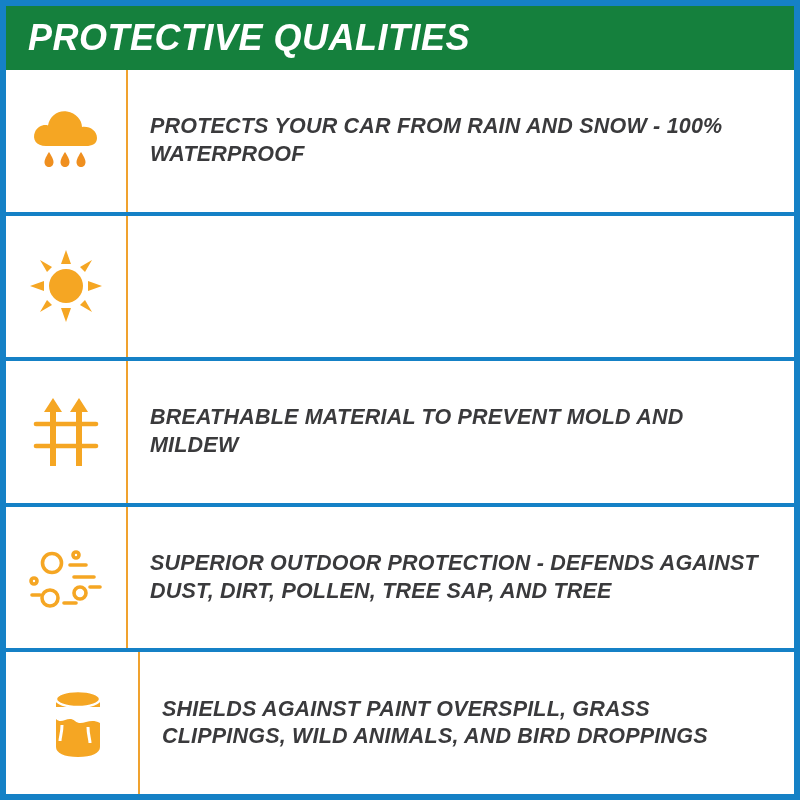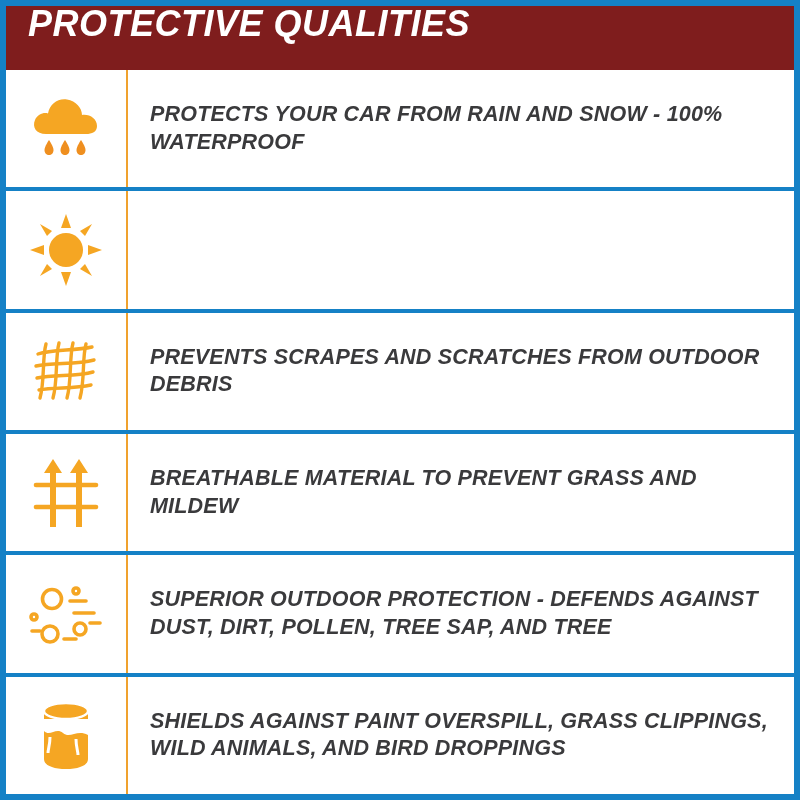--- a/index.html
+++ b/index.html
@@ -11,22 +11,23 @@
   .infographic {
     position:relative;
     width:800px; height:800px;
     background:#ffffff;
     border:6px solid #1581c6;
     overflow:hidden;
   }
   
   .header {
     height:64px;
-    background:#7f1d1d;
+    background:#15803d;
     display:flex;
+    align-items:center;
     padding-left:22px;
   }
   .header-title {
     color:#ffffff;
     font-size:36px;
     font-weight:bold;
     font-style:italic;
     letter-spacing:0.5px;
     line-height:1;
     white-space:nowrap;
@@ -37,21 +38,21 @@
     display:flex;
     flex-direction:column;
   }
   .row {
     flex:1 1 0;
     display:flex;
     align-items:stretch;
     border-bottom:4px solid #1581c6;
     position:relative;
   }
-  .row:last-child { border-bottom:none; }
+  .row:last-child { border-bottom:none;padding-left:12px; }
   .icon-cell {
     width:122px;
     flex:0 0 122px;
     display:flex;
     align-items:center;
     justify-content:center;
     border-right:2px solid #f0a22e;
     position:relative;
   }
   .text-cell {
@@ -110,59 +111,38 @@
               <polygon points="14,14 26,21 21,26"></polygon>
               <polygon points="66,14 59,26 54,21"></polygon>
               <polygon points="14,66 21,54 26,59"></polygon>
               <polygon points="66,66 54,59 59,54"></polygon>
             </g>
           </svg>
         </span>
       </div>
     </div>
 
-    <div class="row">
-      <div class="icon-cell">
-        <span>
-          <svg width="72" height="66" viewBox="0 0 72 66">
-            <g stroke="#f5a623" stroke-width="3.4" fill="none" stroke-linecap="round">
-              <path d="M8 16 C22 11 44 13 62 9"></path>
-              <path d="M6 28 C22 24 46 27 64 22"></path>
-              <path d="M7 40 C24 36 46 39 63 34"></path>
-              <path d="M9 52 C24 49 44 51 61 47"></path>
-              <path d="M16 6 C12 20 15 42 10 60"></path>
-              <path d="M29 5 C25 20 28 42 23 60"></path>
-              <path d="M43 5 C39 20 42 42 37 60"></path>
-              <path d="M56 6 C52 20 55 42 50 60"></path>
-            </g>
-          </svg>
-        </span>
-      </div>
-      <div class="text-cell">
-        <div class="row-text">PREVENTS SCRAPES AND SCRATCHES FROM OUTDOOR DEBRIS</div>
-      </div>
-    </div>
 
     <div class="row">
       <div class="icon-cell">
         <span>
           <svg width="72" height="76" viewBox="0 0 72 76">
             <g fill="#f5a623">
               <path d="M20 72 L20 18 L14 18 L23 4 L32 18 L26 18 L26 72 Z"></path>
               <path d="M46 72 L46 18 L40 18 L49 4 L58 18 L52 18 L52 72 Z"></path>
             </g>
             <g stroke="#f5a623" stroke-width="4.6" stroke-linecap="round">
               <path d="M6 30 L66 30"></path>
               <path d="M6 52 L66 52"></path>
             </g>
           </svg>
         </span>
       </div>
       <div class="text-cell">
-        <div class="row-text">BREATHABLE MATERIAL TO PREVENT GRASS AND MILDEW</div>
+        <div class="row-text">BREATHABLE MATERIAL TO PREVENT MOLD AND MILDEW</div>
       </div>
     </div>
 
     <div class="row">
       <div class="icon-cell">
         <span>
           <svg width="84" height="74" viewBox="0 0 84 74">
             <g fill="none" stroke="#f5a623" stroke-width="3.6" stroke-linecap="round">
               <circle cx="28" cy="22" r="9.5"></circle>
               <circle cx="26" cy="57" r="8"></circle>

